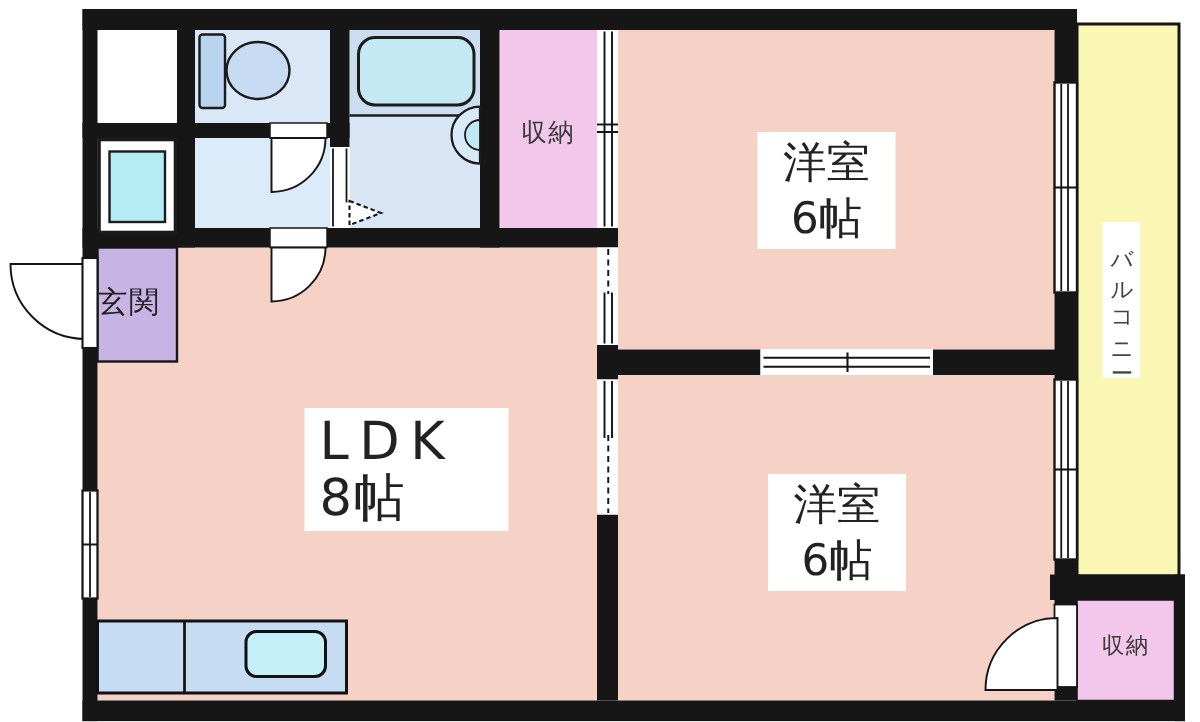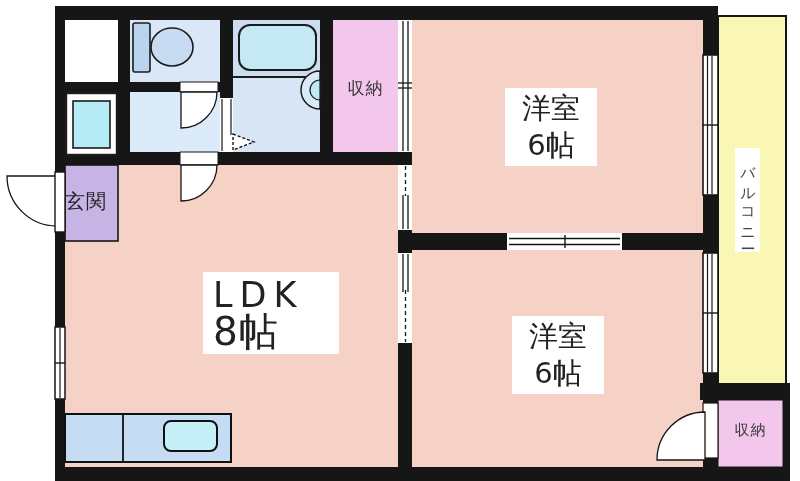--- a/index.html
+++ b/index.html
@@ -15,21 +15,21 @@
   .lbl .line{display:block;}
   .storage-top-label{left:333px;top:77px;width:65px;text-align:center;
     font-size:17px;color:#3a3a3a;letter-spacing:1px;}
   .bedroom-top-label{left:505px;top:88px;width:92px;background:#fff;
     text-align:center;font-size:29px;line-height:37px;padding:2px 0;}
   .bedroom-bottom-label{left:512px;top:316px;width:92px;background:#fff;
     text-align:center;font-size:29px;line-height:37px;padding:2px 0;}
   .ldk-label{left:167px;top:272px;width:126px;background:#fff;
     text-align:left;padding:4px 0 4px 10px;margin-left:36px;}
   .ldk-label .name{font-size:35px;line-height:38px;letter-spacing:7px;}
-  .ldk-label .size{font-size:39px;line-height:36px;letter-spacing:1px;}
+  .ldk-label .size{font-size:34px;line-height:36px;letter-spacing:1px;}
   .genkan-label{left:65px;top:188px;width:53px;
     font-size:20px;letter-spacing:1px;}
   .balcony-label{left:735px;top:148px;background:#fff;
     writing-mode:vertical-rl;text-orientation:mixed;
     font-size:15px;letter-spacing:4px;padding:8px 3px;color:#444;}
   .storage-bottom-label{left:718px;top:421px;width:65px;text-align:center;
     font-size:15px;color:#3a3a3a;letter-spacing:1px;}
 </style>
 </head>
 <body>

